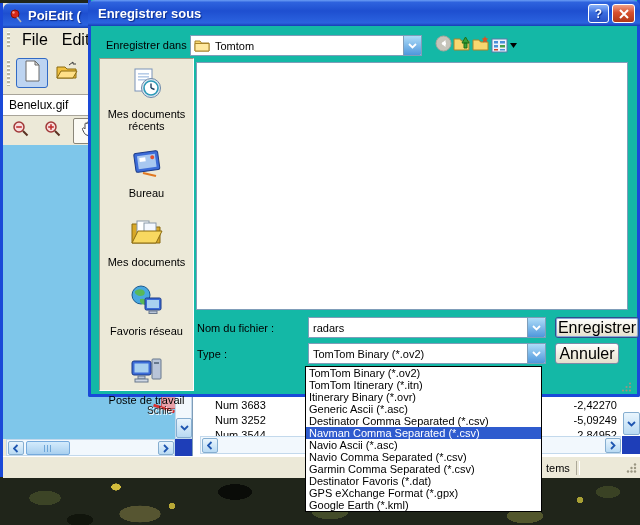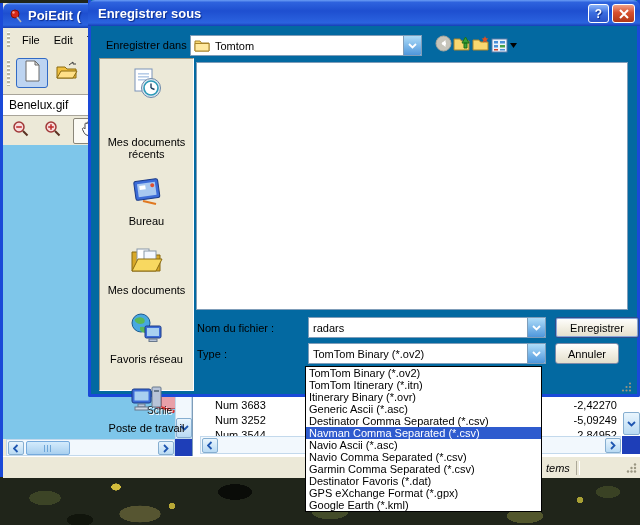--- a/index.html
+++ b/index.html
@@ -20,56 +20,56 @@
       radial-gradient(22px 10px at 80px 520px,#11150c 60%,transparent 61%),
       radial-gradient(7px 5px at 116px 487px,#d2bc3c 70%,transparent 71%),
       radial-gradient(5px 4px at 172px 506px,#b8a836 70%,transparent 71%),
       radial-gradient(5px 4px at 580px 500px,#a8a034 70%,transparent 71%);
     z-index:0;}
 
   
   .titlebar{background:linear-gradient(180deg,#6B9EF5 0%,#2E63DE 9%,#1E4FD0 42%,#2B63DF 88%,#163EB4 100%);
     display:flex;align-items:center;color:#fff;font-weight:bold;}
   .xpbtn{background:linear-gradient(180deg,#ffffff,#f4f1e6 45%,#e3dfcc);border:1px solid #7d8aa8;
-    border-radius:3px;font-size:11px;color:#000;display:flex;align-items:center;justify-content:center;box-sizing:border-box;}
+    border-radius:3px;font-size:16px;color:#000;display:flex;align-items:center;justify-content:center;box-sizing:border-box;}
   .combo{background:#fff;border:1px solid #7F9DB9;display:flex;align-items:center;font-size:11px;color:#000;box-sizing:border-box;}
   .combo .val{padding-left:4px;white-space:nowrap;overflow:hidden;}
   .carrow{width:17px;align-self:stretch;margin-left:auto;background:linear-gradient(180deg,#AEDCF8,#4F97DC);
     border-left:1px solid #7F9DB9;border-radius:0 1px 1px 0;display:flex;align-items:center;justify-content:center;}
   .sbtn{background:linear-gradient(180deg,#E9F5FD,#B9DAF3);border:1px solid #86AED0;border-radius:2px;
     display:flex;align-items:center;justify-content:center;box-sizing:border-box;}
   .grip{width:3px;background:repeating-linear-gradient(180deg,#ffffff 0 1px,#b9b5a0 1px 3px,transparent 3px 4px);}
   .bar{background:#ECE9D8;}
   .lbl{font-size:11px;color:#000;white-space:nowrap;}
 
   
   .appwin{left:0;top:3px;width:640px;height:474px;z-index:1;background:#ECE9D8;
     border-left:3px solid #1a49d8;border-right:0;box-sizing:border-box;}
   .app-tb{height:25px;border-radius:7px 0 0 0;padding-left:6px;font-size:13px;
     text-shadow:1px 1px 1px #0a2a8a;}
-  .menuitem{font-size:11px;color:#000;padding:2px 7px;}
+  .menuitem{font-size:16px;color:#000;padding:2px 7px;}
   .tbtn{width:30px;height:28px;border-radius:3px;display:flex;align-items:center;justify-content:center;}
   .tbtn.sel{background:#bdd4f1;border:1px solid #316AC5;}
   .docbar{background:#fff;border-top:1px solid #a8a49a;border-bottom:1px solid #a8a49a;
     display:flex;align-items:center;font-size:12px;color:#000;padding-left:6px;box-sizing:border-box;}
   .zbtn{width:28px;height:24px;border-radius:2px;display:flex;align-items:center;justify-content:center;}
   .zbtn.pressed{background:#fbfaf4;border:1px solid #8a8678;}
   .map{background:#7ec6ea;}
   .track{background:#f2f8fd;border:1px solid #c3d9ec;box-sizing:border-box;}
   .thumb{background:linear-gradient(180deg,#d3ebfc,#a9d0ef);border:1px solid #76aadc;border-radius:2px;box-sizing:border-box;
     display:flex;align-items:center;justify-content:center;}
   .thumb .lines{width:9px;height:7px;background:repeating-linear-gradient(90deg,#6ea6d8 0 1px,transparent 1px 3px);}
   .corner{background:#1e3eb8;}
   .listrow{font-size:11px;color:#000;display:flex;}
   .statusbar{background:#ECE9D8;border-top:1px solid #fff;font-size:11px;color:#000;}
   .sdivider{width:2px;height:14px;border-left:1px solid #aca899;border-right:1px solid #fff;}
 
   
   .dialog{left:88px;top:0;width:552px;height:397px;z-index:2;box-sizing:border-box;
-    background:#0369a1;border:3px solid #1a49d8;border-top:0;border-radius:0 0 2px 2px;}
+    background:#14b8a6;border:3px solid #1a49d8;border-top:0;border-radius:0 0 2px 2px;}
   .dlg-tb{height:26px;margin:0 -3px;border-radius:7px 7px 0 0;padding-left:10px;font-size:13px;
     text-shadow:1px 1px 1px #0a2a8a;position:relative;}
   .cap-btn{position:absolute;top:4px;width:21px;height:19px;border:1px solid #fff;border-radius:3px;
     display:flex;align-items:center;justify-content:center;color:#fff;font-weight:bold;font-size:12px;box-sizing:border-box;}
   .cap-help{background:linear-gradient(180deg,#8cb4f8,#3d6fe0 45%,#2a52c8);}
   .cap-close{background:linear-gradient(180deg,#f0a088,#d8502e 45%,#b03818);}
   .places{background:#ECE9D8;border-top:1px solid #9c9887;border-left:1px solid #9c9887;
     border-right:1px solid #fff;border-bottom:1px solid #fff;box-sizing:border-box;
     display:flex;flex-direction:column;align-items:center;}
   .place{display:flex;flex-direction:column;align-items:center;width:92px;cursor:default;}
@@ -231,21 +231,21 @@
         <div class="sbtn abs" style="left:404px;top:1px;width:16px;height:15px;">
           <svg width="6" height="9" viewBox="0 0 6 9">
               <polyline points="1,1 4.5,4.5 1,8" fill="none" stroke="#1d55b0" stroke-width="1.8"></polyline>
             </svg>
         </div>
       </div>
       <div class="abs corner" style="left:429px;top:291px;width:19px;height:18px;"></div>
     </div>
 
     <div class="abs statusbar" style="left:0;top:453px;width:637px;height:21px;display:flex;align-items:center;">
-      <span style="margin-left:543px;font-style:italic;">tems</span>
+      <span style="margin-left:543px;">tems</span>
       <span class="sdivider" style="margin-left:6px;"></span>
       <span style="margin-left:auto;margin-right:3px;display:flex;">
         <svg width="12" height="12" viewBox="0 0 12 12">
             <g fill="#9a9682">
               <circle cx="10" cy="2.5" r="1.2"></circle>
               <circle cx="6.5" cy="6" r="1.2"></circle>
               <circle cx="10" cy="6" r="1.2"></circle>
               <circle cx="3" cy="9.5" r="1.2"></circle>
               <circle cx="6.5" cy="9.5" r="1.2"></circle>
               <circle cx="10" cy="9.5" r="1.2"></circle>
@@ -321,21 +321,21 @@
             <rect x="9" y="7" width="5" height="2.5" fill="#48a048"></rect>
             <rect x="9" y="11" width="5" height="1.5" fill="#4a90d8"></rect>
           </svg>
         <svg width="7" height="5" viewBox="0 0 7 5" style="margin-left:2px;">
             <path d="M0 0 h7 l-3.5 5 z" fill="#000"></path>
           </svg>
       </span>
     </div>
 
     <div class="abs places" style="left:8px;top:58px;width:95px;height:333px;">
-      <div class="place" style="margin-top:8px;gap:28px;">
+      <div class="place" style="margin-top:8px;">
         <span>
           <svg width="34" height="34" viewBox="0 0 34 34">
               <rect x="5" y="2" width="17" height="22" fill="#fff" stroke="#7a93b8"></rect>
               <rect x="8" y="6" width="11" height="1.6" fill="#b8cde8"></rect>
               <rect x="8" y="9" width="11" height="1.6" fill="#b8cde8"></rect>
               <rect x="8" y="12" width="8" height="1.6" fill="#b8cde8"></rect>
               <circle cx="21" cy="21" r="9.5" fill="#dce8f0" stroke="#6c87a8"></circle>
               <circle cx="21" cy="21" r="7" fill="#ffffff" stroke="#2e9ab8" stroke-width="1.6"></circle>
               <line x1="21" y1="21" x2="21" y2="16.5" stroke="#204060" stroke-width="1.4"></line>
               <line x1="21" y1="21" x2="24.5" y2="22.5" stroke="#204060" stroke-width="1.4"></line>

